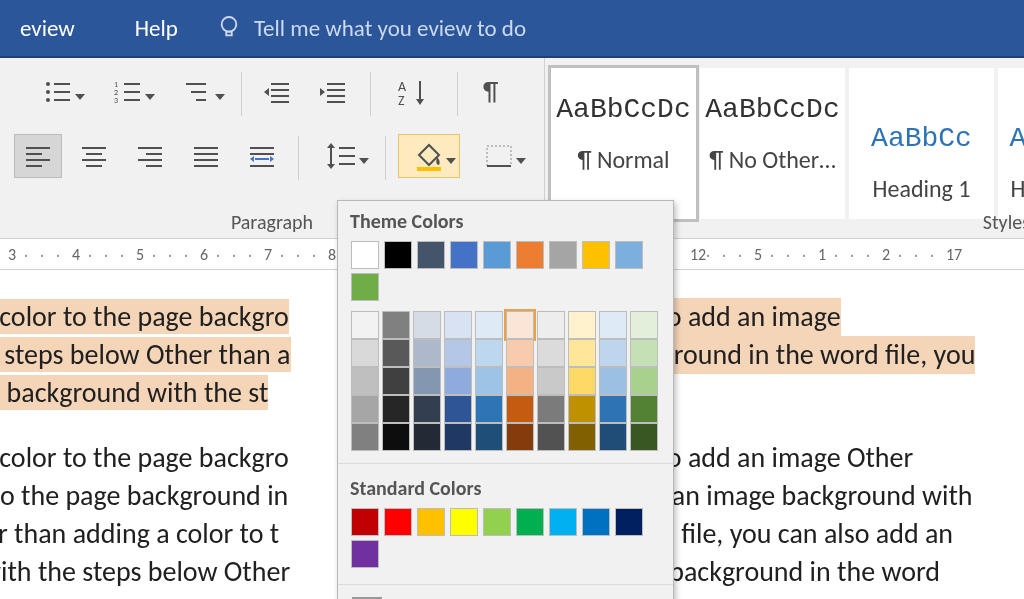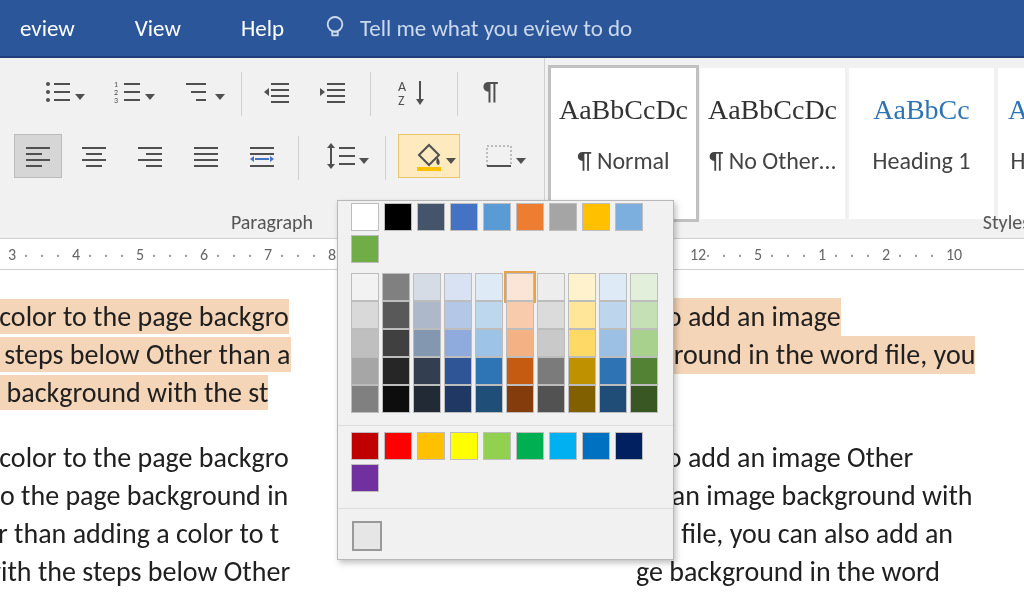--- a/index.html
+++ b/index.html
@@ -112,25 +112,25 @@
     justify-content: flex-start;
     margin-right: 4px;
     padding-top: 26px;
     background: #ffffff;
   }
   .style-tile.selected {
     position: relative;
     box-shadow: 0 0 0 3px #c0c0c0;
   }
   .style-tile .preview {
-    font-family: Liberation Serif, serif;
+    font-family: Liberation Mono, monospace;
     font-size: 28px;
     color: #323232;
   }
-  .style-tile .preview.link { color: #2e74b5; }
+  .style-tile .preview.link { color: #2e74b5; margin-top: 29px; }
   .style-tile .caption {
     margin-top: 20px;
     font-size: 24px;
     color: #444;
     white-space: nowrap;
   }
   .style-tile.partial { width: 40px; overflow: hidden; }
 
   
   .ruler {
@@ -219,21 +219,20 @@
   .nocolor-swatch {
     width: 26px; height: 26px; border: 2px solid #999; background: #e6e6e6;
   }
 
 </style>
 </head>
 <body>
 
 <div class="tabstrip">
   <div class="tab">eview</div>
-  <div class="tab">View</div>
   <div class="tab">Help</div>
   <div class="tellme">
     <span class="bulb">
       <svg viewBox="0 0 24 32">
           <circle cx="12" cy="12" r="8" fill="none" stroke="#cdd9ed" stroke-width="2"></circle>
           <rect x="9" y="20" width="6" height="4" fill="none" stroke="#cdd9ed" stroke-width="2"></rect>
         </svg>
     </span>
     <span>Tell me what you eview to do</span>
   </div>
@@ -439,35 +438,36 @@
     <span style="position: absolute; top: 6px; color: rgb(153, 153, 153); left: 786px;">·</span>
     <span style="position: absolute; top: 6px; color: rgb(153, 153, 153); left: 802px;">·</span>
     <span class="tick" style="left: 818px;">1</span>
     <span style="position: absolute; top: 6px; color: rgb(153, 153, 153); left: 834px;">·</span>
     <span style="position: absolute; top: 6px; color: rgb(153, 153, 153); left: 850px;">·</span>
     <span style="position: absolute; top: 6px; color: rgb(153, 153, 153); left: 866px;">·</span>
     <span class="tick" style="left: 882px;">2</span>
     <span style="position: absolute; top: 6px; color: rgb(153, 153, 153); left: 898px;">·</span>
     <span style="position: absolute; top: 6px; color: rgb(153, 153, 153); left: 914px;">·</span>
     <span style="position: absolute; top: 6px; color: rgb(153, 153, 153); left: 930px;">·</span>
-    <span class="tick" style="left: 946px;">10</span>
+    <span class="tick" style="left: 946px;">17</span>
   </div>
 
 <div class="doc" id="doc">
     <div class="line" style="position: relative;"><span class="hl">g a color to the page backgro</span><span class="hl" style="position: absolute; left: 676px;">also add an image</span></div>
     <div class="line" style="position: relative;"><span class="hl">the steps below Other than a</span><span class="hl" style="position: absolute; left: 676px;">ckground in the word file, you</span></div>
     <div class="line" style="position: relative;"><span class="hl">age background with the st</span><span class="hl" style="position: absolute; left: 676px;"></span></div>
     <div style="height: 28px;"></div>
     <div class="line" style="position: relative;"><span>g a color to the page backgro</span><span style="position: absolute; left: 676px;">also add an image Other</span></div>
     <div class="line" style="position: relative;"><span>or to the page background in</span><span style="position: absolute; left: 676px;">dd an image background with</span></div>
     <div class="line" style="position: relative;"><span>ther than adding a color to t</span><span style="position: absolute; left: 676px;">ord file, you can also add an</span></div>
     <div class="line" style="position: relative;"><span>d with the steps below Other</span><span style="position: absolute; left: 676px;">ge background in the word</span></div>
   </div>
 
 <div class="color-popup">
+  <div class="sect-title">Theme Colors</div>
   <div class="swatch-grid" id="theme-top-row">
       <div class="swatch" style="background: rgb(255, 255, 255);"></div>
       <div class="swatch" style="background: rgb(0, 0, 0);"></div>
       <div class="swatch" style="background: rgb(68, 84, 106);"></div>
       <div class="swatch" style="background: rgb(68, 114, 196);"></div>
       <div class="swatch" style="background: rgb(91, 155, 213);"></div>
       <div class="swatch" style="background: rgb(237, 125, 49);"></div>
       <div class="swatch" style="background: rgb(165, 165, 165);"></div>
       <div class="swatch" style="background: rgb(255, 192, 0);"></div>
       <div class="swatch" style="background: rgb(124, 175, 221);"></div>
@@ -539,20 +539,21 @@
       </div>
       <div class="shade-col">
         <div class="swatch" style="background: rgb(226, 239, 218);"></div>
         <div class="swatch" style="background: rgb(197, 224, 180);"></div>
         <div class="swatch" style="background: rgb(169, 209, 142);"></div>
         <div class="swatch" style="background: rgb(84, 130, 53);"></div>
         <div class="swatch" style="background: rgb(56, 87, 35);"></div>
       </div>
     </div>
   <div class="popup-divider"></div>
+  <div class="sect-title">Standard Colors</div>
   <div class="swatch-grid" id="standard-row" style="padding-bottom:10px;">
       <div class="swatch" style="background: rgb(192, 0, 0);"></div>
       <div class="swatch" style="background: rgb(255, 0, 0);"></div>
       <div class="swatch" style="background: rgb(255, 192, 0);"></div>
       <div class="swatch" style="background: rgb(255, 255, 0);"></div>
       <div class="swatch" style="background: rgb(146, 208, 80);"></div>
       <div class="swatch" style="background: rgb(0, 176, 80);"></div>
       <div class="swatch" style="background: rgb(0, 176, 240);"></div>
       <div class="swatch" style="background: rgb(0, 112, 192);"></div>
       <div class="swatch" style="background: rgb(0, 32, 96);"></div>

